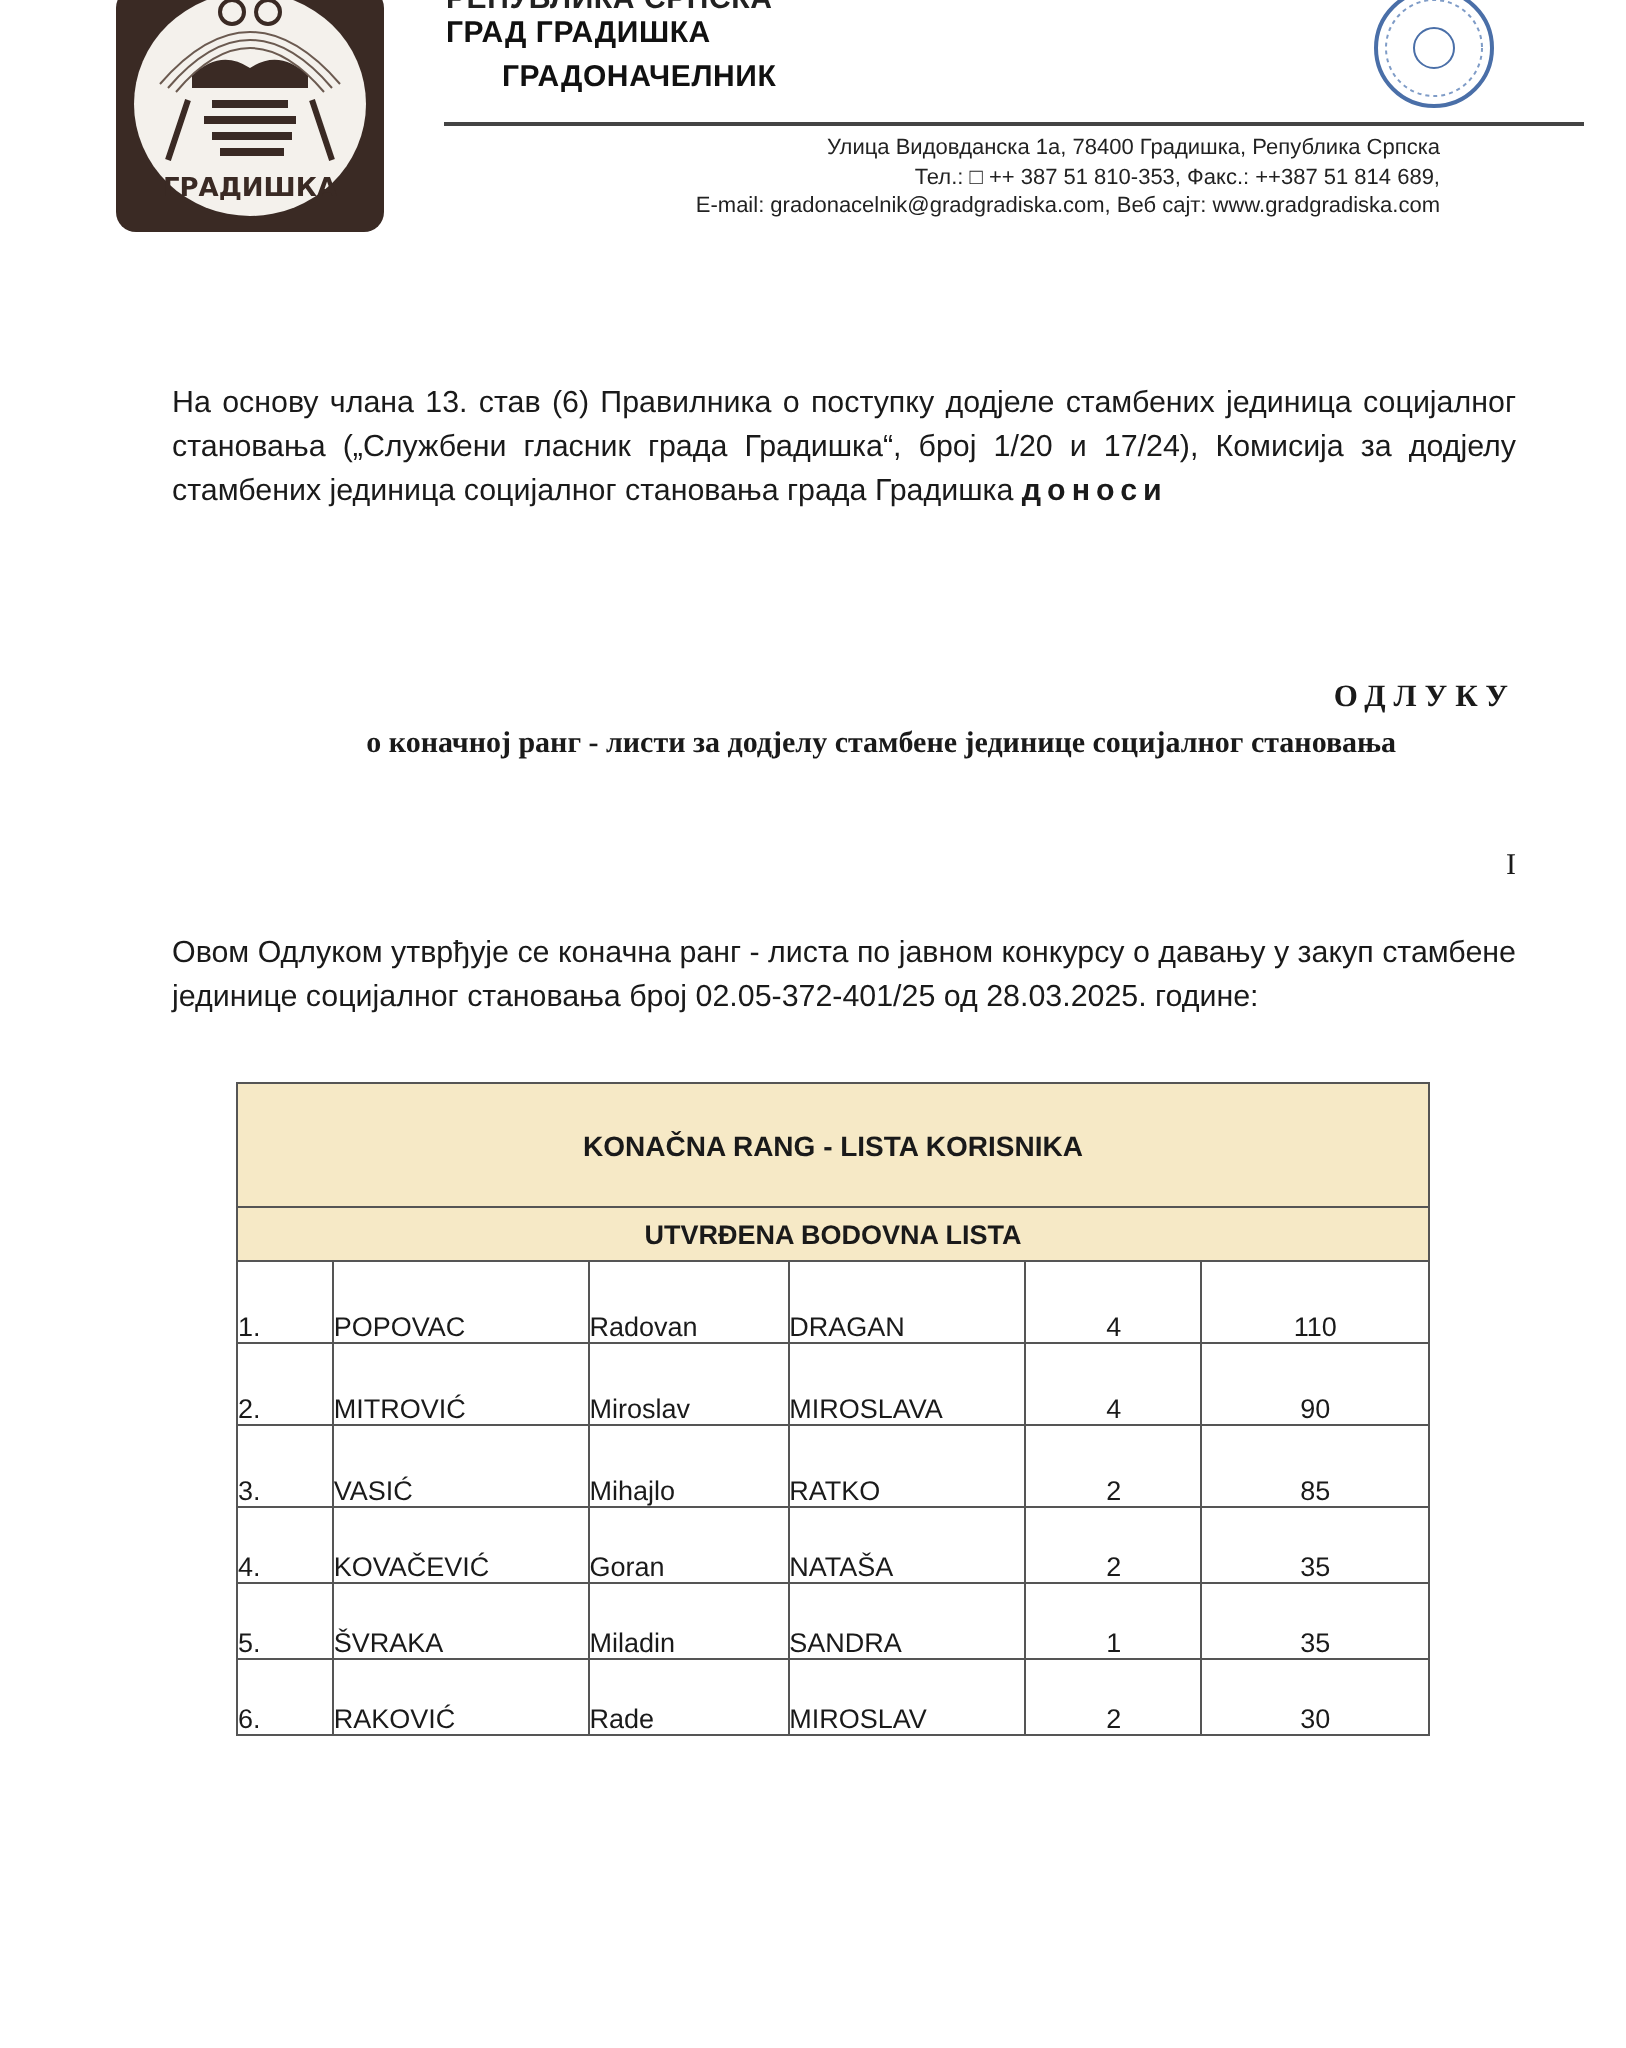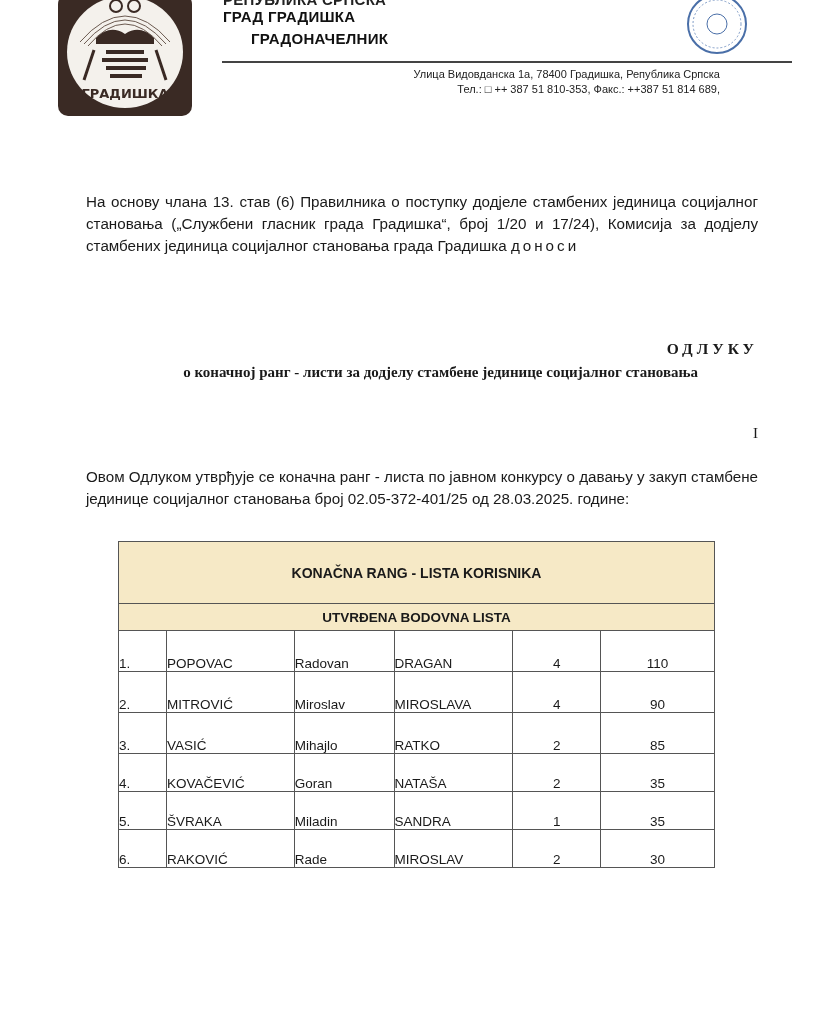--- a/index.html
+++ b/index.html
@@ -17,21 +17,21 @@
   .hdr-l1 { position: absolute; left: 223px; top: 8px; font-size: 15px; font-weight: bold; color: #111; letter-spacing: 0.3px; }
   .hdr-l2 { position: absolute; left: 223px; top: 30px; font-size: 15px; font-weight: bold; color: #111; letter-spacing: 0.3px; margin-left: 28px; }
   .hdr-rule { position: absolute; left: 222px; top: 61px; width: 570px; height: 2px; background: #444; }
   .seal { position: absolute; left: 686px; top: -12px; width: 62px; height: 72px; }
   .contact { position: absolute; left: 280px; top: 67px; width: 440px; text-align: right; font-size: 11px; line-height: 14.5px; color: #222; }
   .para {
     position: absolute; left: 86px; width: 672px; font-size: 15.2px; line-height: 22px;
     text-align: justify; color: #1a1a1a;
   }
   .p1 { top: 191px; }
-  .spaced { font-weight: normal; letter-spacing: 3px; margin-top: 11px; }
+  .spaced { font-weight: bold; letter-spacing: 3px; margin-top: 11px; }
   .title { position: absolute; left: 86px; width: 672px; text-align: right; font-weight: bold; font-family: Liberation Serif, serif; }
   .t1 { top: 340px; font-size: 15.5px; letter-spacing: 4px; }
   .t2 { top: 361px; font-size: 15px; line-height: 22px; padding: 0 60px; box-sizing: border-box; }
   .t3 { top: 425px; font-size: 15px; font-weight: normal; }
   .p2 { top: 466px; }
   table.rank {
     position: absolute; left: 118px; top: 541px; width: 597px;
     border-collapse: collapse; font-size: 13.5px; color: #1a1a1a; border-radius: 15px;
   }
   table.rank td, table.rank th { border: 1.2px solid #555; padding: 0; }
@@ -76,20 +76,21 @@
   <svg viewBox="0 0 62 72" width="62" height="72">
     <circle cx="31" cy="36" r="29" fill="none" stroke="#4a6fa8" stroke-width="2"></circle>
     <circle cx="31" cy="36" r="24" fill="none" stroke="#7f9cc7" stroke-width="1" stroke-dasharray="2 2"></circle>
     <circle cx="31" cy="36" r="10" fill="none" stroke="#4a6fa8" stroke-width="1"></circle>
   </svg>
 </div>
 
 <div class="contact">
   <div>Улица Видовданска 1а, 78400 Градишка, Република Српска</div>
   <div>Тел.: □ ++ 387 51 810-353, Факс.: ++387 51 814 689,</div>
+  <div>E-mail: gradonacelnik@gradgradiska.com, Веб сајт: www.gradgradiska.com</div>
 </div>
 
 <div class="para p1">
   <span>На основу члана 13. став (6) Правилника о поступку додјеле стамбених јединица социјалног становања („Службени гласник града Градишка“, број 1/20 и 17/24), Комисија за додјелу стамбених јединица социјалног становања града Градишка </span><span class="spaced">доноси</span>
 </div>
 
 <div class="title t1">ОДЛУКУ</div>
 <div class="title t2">о коначној ранг - листи за додјелу стамбене јединице социјалног становања</div>
 <div class="title t3">I</div>
 

